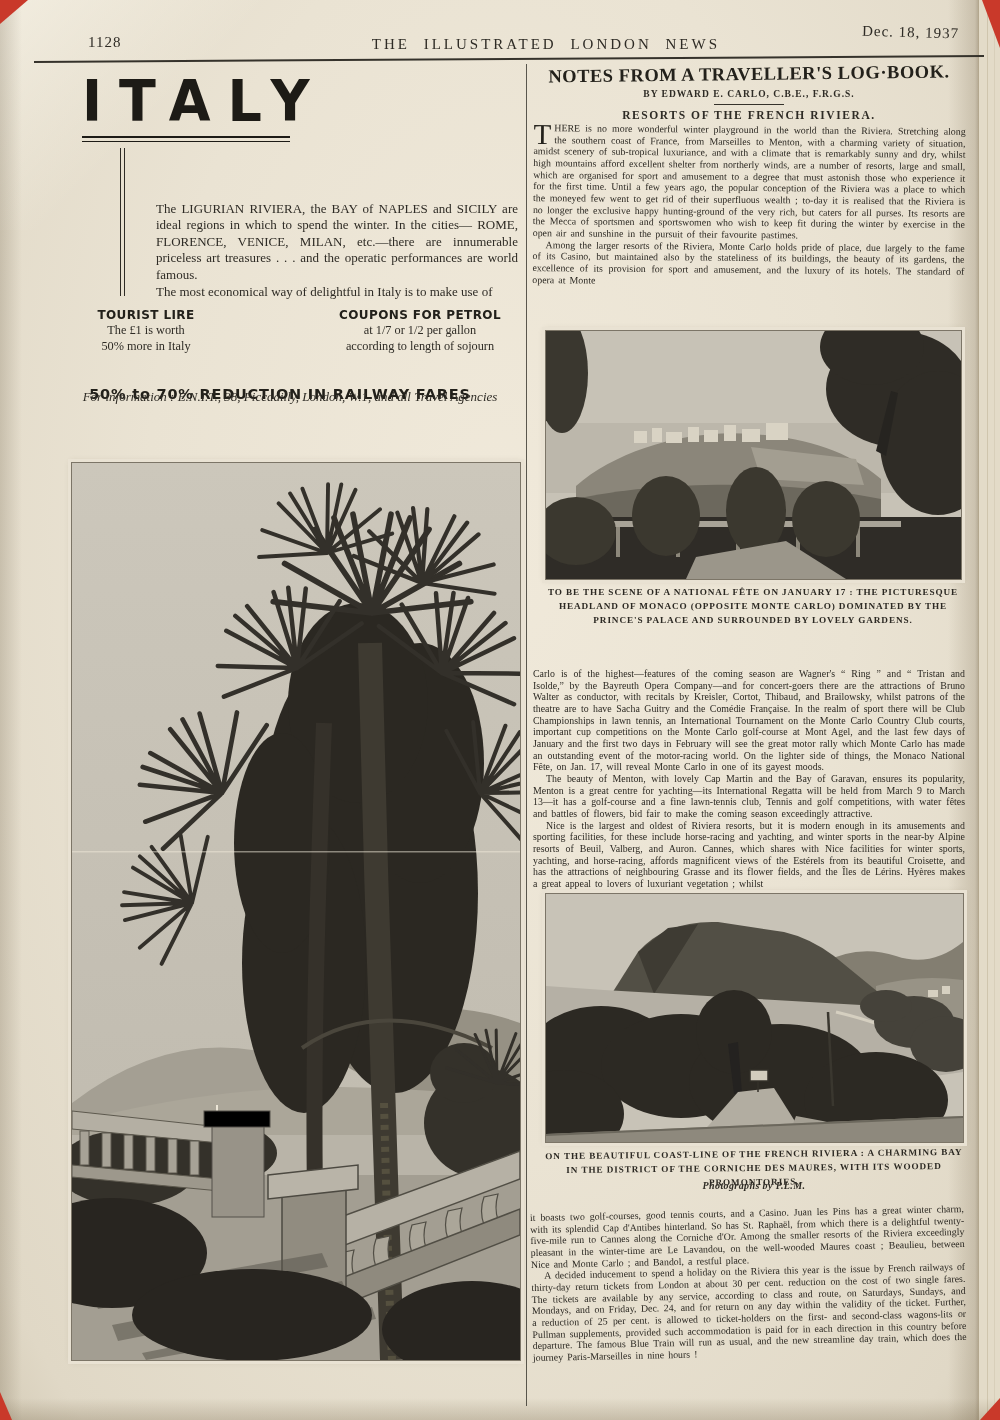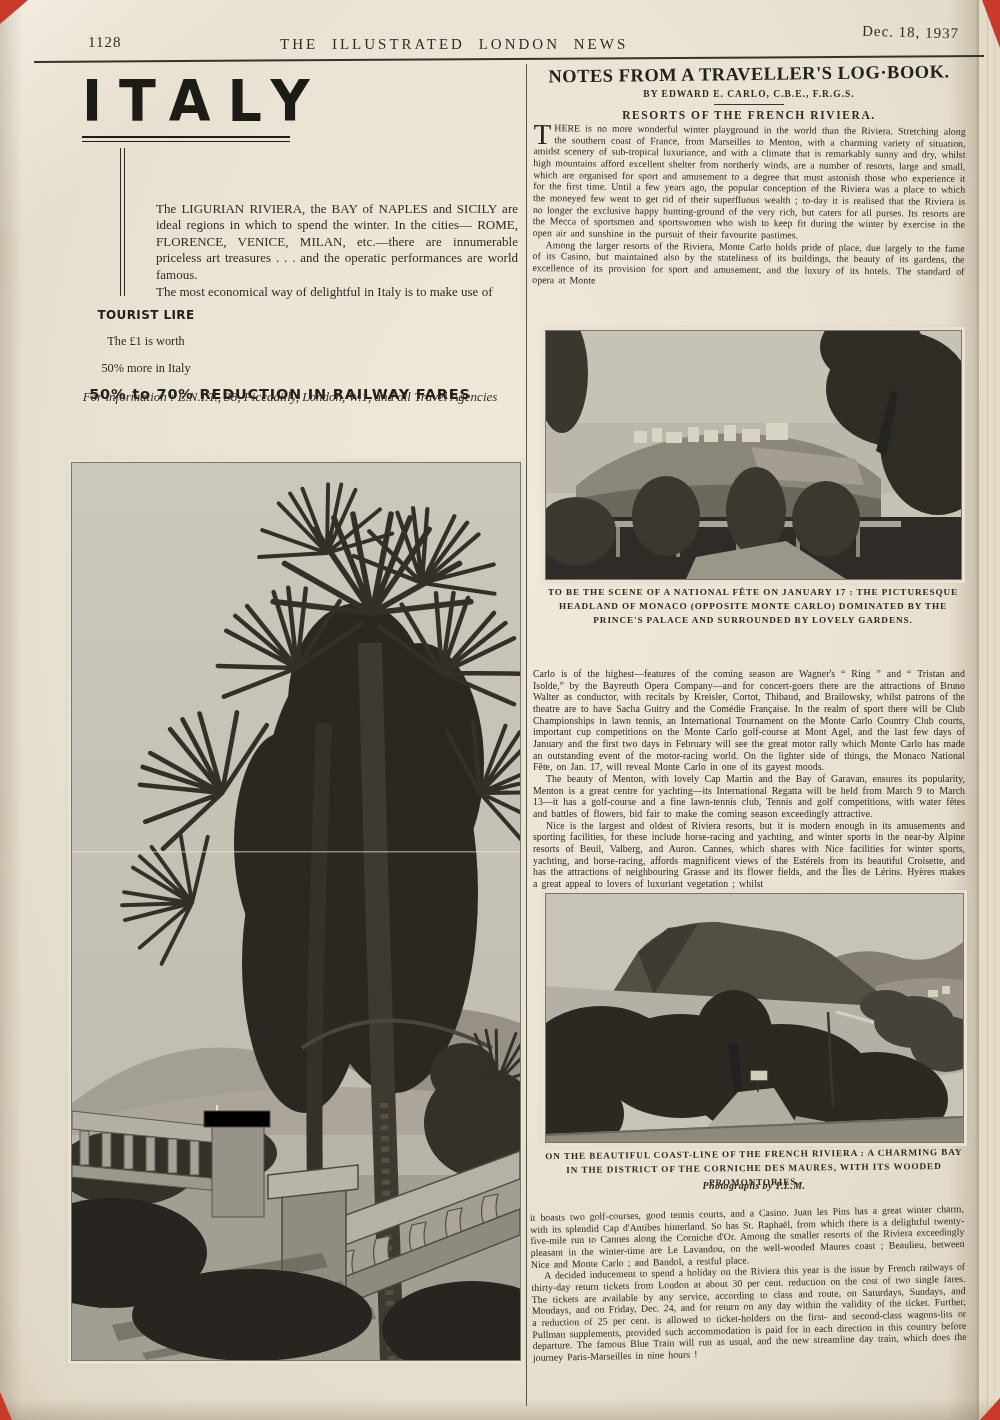--- a/index.html
+++ b/index.html
@@ -11,31 +11,31 @@
   .edge-left{left:0;top:0;width:22px;height:1420px;background:linear-gradient(90deg, rgba(96,82,58,.22), rgba(96,82,58,0));}
   .edge-fold-tl{left:0;top:0;width:260px;height:230px;background:linear-gradient(135deg, rgba(255,252,242,.55), rgba(255,252,242,0) 55%);}
   .crease-right{left:948px;top:0;width:30px;height:1420px;background:linear-gradient(90deg, rgba(110,94,66,0), rgba(110,94,66,.22) 90%, rgba(110,94,66,.38));}
   .strip-right{left:978px;top:0;width:22px;height:1420px;background:#e3dbc8;border-left:1px solid #b3a78e;}
   .strip-line1{left:987px;top:0;width:1px;height:1420px;background:#cfc5ad;}
   .strip-line2{left:994px;top:0;width:1px;height:1420px;background:#d8cfba;}
   .edge-bottom{left:0;top:1398px;width:1000px;height:22px;background:linear-gradient(180deg, rgba(110,94,66,0), rgba(110,94,66,.26));}
   .corner{background:#c9392a;}
   
   .pagenum{font-size:15px;letter-spacing:1px;}
-  .masthead{font-size:15px;letter-spacing:3px;word-spacing:7px;text-align:left;}
+  .masthead{font-size:15px;letter-spacing:3px;word-spacing:7px;text-align:right;}
   .issuedate{font-size:15px;letter-spacing:1px;transform:rotate(1.6deg);}
   .rule{background:#35322b;}
   
   .ad-title{font-family:"DejaVu Sans", sans-serif;font-weight:800;font-size:54px;letter-spacing:17px;color:#1d1b16;transform:scaleY(1.04);}
   .dbl-underline{border-top:2.5px solid #1d1b16;border-bottom:1.5px solid #1d1b16;height:3px;}
   .dbl-vrule{border-left:1.5px solid #2e2b25;border-right:1.5px solid #2e2b25;width:3px;}
   .ad-p1{font-size:14.5px;line-height:17.6px;text-align:justify;}
   .ad-p2{font-size:13px;line-height:16.4px;text-align:justify;}
   .coupon-h{font-family:"DejaVu Sans", sans-serif;font-weight:700;font-size:12px;letter-spacing:.4px;text-align:center;color:#22201a;}
-  .coupon-l{font-size:12.3px;line-height:16px;text-align:center;margin-top:11px;}
+  .coupon-l{font-size:12.3px;line-height:16px;text-align:center;}
   .railway{font-family:"DejaVu Sans", sans-serif;font-weight:700;font-size:14.5px;letter-spacing:.8px;text-align:center;color:#22201a;margin-top:24px;}
   .infoline{font-style:italic;font-size:13px;text-align:center;}
   
   .art-title{font-weight:700;font-size:18.5px;letter-spacing:.5px;text-align:center;transform:rotate(-0.7deg);color:#23211b;}
   .art-by{font-weight:700;font-size:9.5px;letter-spacing:1px;text-align:center;}
   .art-sect{font-weight:700;font-size:11.5px;letter-spacing:1.6px;text-align:center;}
   .body-txt{font-size:9.9px;line-height:11.65px;text-align:justify;word-spacing:1.6px;color:#2c2923;}
   .body-txt p{margin:0;}
   .body-txt p.ind{text-indent:13px;}
   .dropcap{float:left;font-size:29px;line-height:22px;font-weight:400;padding:1px 3px 0 0;color:#23211b;}
@@ -72,20 +72,25 @@
   <div class="abs dbl-underline" style="left:82px;top:136px;width:208px;"></div>
   <div class="abs dbl-vrule" style="left:120px;top:148px;height:148px;"></div>
 
   <div class="abs ad-p2" style="left:156px;top:201px;width:362px;">The LIGURIAN RIVIERA, the BAY of NAPLES and SICILY are ideal regions in which to spend the winter.  In the cities— ROME, FLORENCE, VENICE, MILAN, etc.—there are innumerable priceless art treasures  .  .  .  and the operatic performances are world famous.</div>
   <div class="abs ad-p2" style="left:156px;top:284px;width:362px;">The most economical way of delightful in Italy is to make use of</div>
 
   <div class="abs" style="left:84px;top:308px;width:124px;">
     <div class="coupon-h">TOURIST LIRE</div>
     <div class="coupon-l">The £1 is worth</div>
     <div class="coupon-l">50% more in Italy</div>
+  </div>
+  <div class="abs" style="left:338px;top:308px;width:164px;">
+    <div class="coupon-h">COUPONS FOR PETROL</div>
+    <div class="coupon-l">at 1/7 or 1/2 per gallon</div>
+    <div class="coupon-l">according to length of sojourn</div>
   </div>
 
   <div class="abs railway" style="left:60px;top:362px;width:440px;">50% to 70% REDUCTION IN RAILWAY FARES</div>
   <div class="abs infoline" style="left:70px;top:389px;width:440px;">For information :   E.N.I.T.,   38,   Piccadilly,   London,   W.1,   and   all   Travel   Agencies</div>
 
   <figure class="abs" style="left:71px;top:462px;width:448px;height:897px;">
     <svg width="448" height="897" viewBox="0 0 448 897">
       <defs>
         <linearGradient id="skyA" x1="0" y1="0" x2="0" y2="1">
           <stop offset="0" stop-color="#ccc7bb"></stop>

